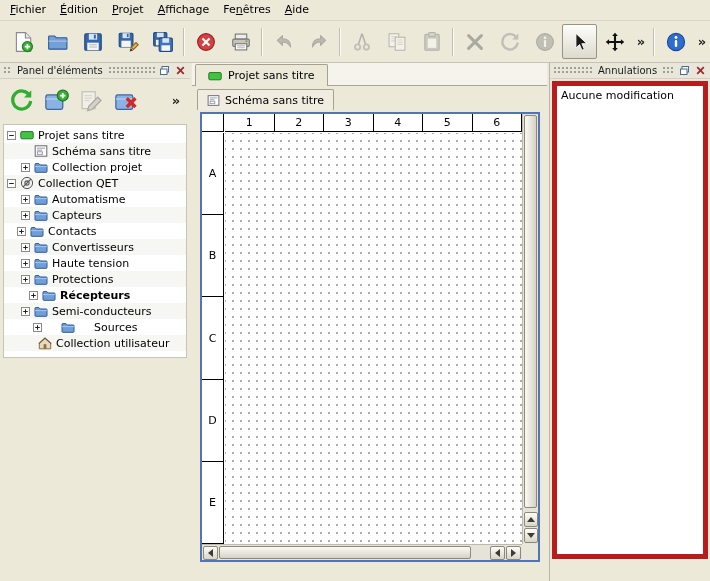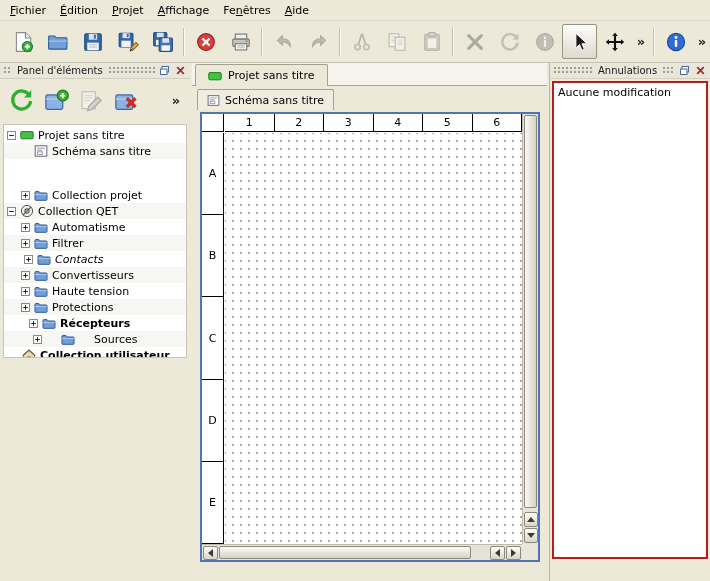--- a/index.html
+++ b/index.html
@@ -1,21 +1,21 @@
 <!DOCTYPE html>
 <html><head>
 <meta charset="utf-8">
 <style>
   * { margin:0; padding:0; box-sizing:border-box; }
   html,body { width:710px; height:581px; }
   body { font-family:"DejaVu Sans","Liberation Sans",sans-serif; font-size:11px; color:#000; background:#ece9d8; }
   .app { position:relative; width:710px; height:581px; background:#ece9d8; overflow:hidden; }
 
   
-  .menubar { display:flex; align-items:center; height:21px; padding:0 3px; background:#ece9d8; border-bottom:1px solid #d9d5c9; }
+  .menubar { display:flex; align-items:flex-start; height:21px; padding:0 3px; background:#ece9d8; border-bottom:1px solid #d9d5c9; }
   .menu-item { padding:3px 7px; white-space:nowrap; }
   .menu-item u { text-decoration:underline; }
 
   
   .toolbar { display:flex; align-items:center; height:42px; padding:0 5px; background:#ece9d8; border-bottom:1px solid #c6c2b4; }
   .tb-btn { width:35px; height:35px; display:flex; align-items:center; justify-content:center; border:1px solid transparent; border-radius:2px; flex:none; }
   .tb-btn.chev { width:18px; }
   .tb-btn.disabled svg { filter:grayscale(1) opacity(.42); }
   .tb-btn.pressed { border:1px solid #989482; background:linear-gradient(#fdfdfb,#ddd9cc); }
   .tb-sep { width:2px; height:28px; margin:0 3px; border-left:1px solid #c2beb0; border-right:1px solid #fbfaf6; flex:none; }
@@ -86,21 +86,21 @@
   .sb-btn.h.l2 { right:17px; }
   .sb-btn.h.r2 { right:1px; }
   .sb-corner { position:absolute; right:0; bottom:0; width:16px; height:16px; background:#e9e6dc; }
   .tri { width:0; height:0; display:block; }
   .tri-up { border-left:4px solid transparent; border-right:4px solid transparent; border-bottom:5px solid #3c3c34; }
   .tri-down { border-left:4px solid transparent; border-right:4px solid transparent; border-top:5px solid #3c3c34; }
   .tri-left { border-top:4px solid transparent; border-bottom:4px solid transparent; border-right:5px solid #3c3c34; }
   .tri-right { border-top:4px solid transparent; border-bottom:4px solid transparent; border-left:5px solid #3c3c34; }
 
   
-  .undo-list { flex:1; margin:2px 2px 22px 2px; background:#fff; border:2px solid #b91c1c; padding:2px 4px; overflow:hidden; }
+  .undo-list { flex:1; margin:2px 2px 22px 2px; background:#fff; border:5px solid #b91c1c; padding:2px 4px; overflow:hidden; }
   .undo-item { height:15px; line-height:15px; white-space:nowrap; }
 </style>
 </head>
 <body>
 
 <div class="app">
   <div class="menubar" id="menubar">
       <span class="menu-item"><u>F</u>ichier</span>
       <span class="menu-item"><u>É</u>dition</span>
       <span class="menu-item"><u>P</u>rojet</span>
@@ -364,21 +364,21 @@
             <span class="expander"></span>
             <span class="tree-ic">
               <svg width="14" height="14" viewBox="0 0 14 14" xmlns="http://www.w3.org/2000/svg">
                 <rect x="1.2" y="1.8" width="11.6" height="10.4" fill="#fff" stroke="#666677"></rect>
                 <path d="M3 4.2h8M3 6.2h5" stroke="#9999aa"></path>
                 <rect x="3.4" y="7.8" width="5" height="2.6" fill="none" stroke="#9999aa"></rect>
               </svg>
             </span>
             <span class="tree-label">Schéma sans titre</span>
           </div>
-          <div class="tree-row" style="padding-left: 17px; margin-top: 28px;">
+          <div class="tree-row" style="padding-left: 17px;">
             <span class="expander">
               <svg width="9" height="9" viewBox="0 0 9 9">
                 <rect x="0.5" y="0.5" width="8" height="8" fill="#fff" stroke="#8a8a8a"></rect>
                 <path d="M2.2 4.5h4.6" stroke="#222"></path>
                 <path d="M4.5 2.2v4.6" stroke="#222"></path>
               </svg>
             </span>
             <span class="tree-ic">
               <svg width="14" height="14" viewBox="0 0 14 14" xmlns="http://www.w3.org/2000/svg">
                 <path d="M1 11.6V4.3c0-.4.3-.7.7-.7h3.2l1.4 1.4h6c.4 0 .7.3.7.7v5.9c0 .4-.3.7-.7.7H1.7c-.4 0-.7-.3-.7-.7z" fill="#6f9eda" stroke="#2d5a93"></path>
@@ -426,23 +426,23 @@
                 <path d="M2.2 4.5h4.6" stroke="#222"></path>
                 <path d="M4.5 2.2v4.6" stroke="#222"></path>
               </svg>
             </span>
             <span class="tree-ic">
               <svg width="14" height="14" viewBox="0 0 14 14" xmlns="http://www.w3.org/2000/svg">
                 <path d="M1 11.6V4.3c0-.4.3-.7.7-.7h3.2l1.4 1.4h6c.4 0 .7.3.7.7v5.9c0 .4-.3.7-.7.7H1.7c-.4 0-.7-.3-.7-.7z" fill="#6f9eda" stroke="#2d5a93"></path>
                 <path d="M1 6.6h12" stroke="#a8c6ea"></path>
               </svg>
             </span>
-            <span class="tree-label">Filtrer</span>
-          </div>
-          <div class="tree-row" style="padding-left: 20px; font-style: italic;">
+            <span class="tree-label">Capteurs</span>
+          </div>
+          <div class="tree-row" style="padding-left: 13px;">
             <span class="expander">
               <svg width="9" height="9" viewBox="0 0 9 9">
                 <rect x="0.5" y="0.5" width="8" height="8" fill="#fff" stroke="#8a8a8a"></rect>
                 <path d="M2.2 4.5h4.6" stroke="#222"></path>
                 <path d="M4.5 2.2v4.6" stroke="#222"></path>
               </svg>
             </span>
             <span class="tree-ic">
               <svg width="14" height="14" viewBox="0 0 14 14" xmlns="http://www.w3.org/2000/svg">
                 <path d="M1 11.6V4.3c0-.4.3-.7.7-.7h3.2l1.4 1.4h6c.4 0 .7.3.7.7v5.9c0 .4-.3.7-.7.7H1.7c-.4 0-.7-.3-.7-.7z" fill="#6f9eda" stroke="#2d5a93"></path>
@@ -508,37 +508,53 @@
               </svg>
             </span>
             <span class="tree-ic">
               <svg width="14" height="14" viewBox="0 0 14 14" xmlns="http://www.w3.org/2000/svg">
                 <path d="M1 11.6V4.3c0-.4.3-.7.7-.7h3.2l1.4 1.4h6c.4 0 .7.3.7.7v5.9c0 .4-.3.7-.7.7H1.7c-.4 0-.7-.3-.7-.7z" fill="#6f9eda" stroke="#2d5a93"></path>
                 <path d="M1 6.6h12" stroke="#a8c6ea"></path>
               </svg>
             </span>
             <span class="tree-label">Récepteurs</span>
           </div>
+          <div class="tree-row" style="padding-left: 17px;">
+            <span class="expander">
+              <svg width="9" height="9" viewBox="0 0 9 9">
+                <rect x="0.5" y="0.5" width="8" height="8" fill="#fff" stroke="#8a8a8a"></rect>
+                <path d="M2.2 4.5h4.6" stroke="#222"></path>
+                <path d="M4.5 2.2v4.6" stroke="#222"></path>
+              </svg>
+            </span>
+            <span class="tree-ic">
+              <svg width="14" height="14" viewBox="0 0 14 14" xmlns="http://www.w3.org/2000/svg">
+                <path d="M1 11.6V4.3c0-.4.3-.7.7-.7h3.2l1.4 1.4h6c.4 0 .7.3.7.7v5.9c0 .4-.3.7-.7.7H1.7c-.4 0-.7-.3-.7-.7z" fill="#6f9eda" stroke="#2d5a93"></path>
+                <path d="M1 6.6h12" stroke="#a8c6ea"></path>
+              </svg>
+            </span>
+            <span class="tree-label">Semi-conducteurs</span>
+          </div>
           <div class="tree-row" style="padding-left: 29px; gap: 19px;">
             <span class="expander">
               <svg width="9" height="9" viewBox="0 0 9 9">
                 <rect x="0.5" y="0.5" width="8" height="8" fill="#fff" stroke="#8a8a8a"></rect>
                 <path d="M2.2 4.5h4.6" stroke="#222"></path>
                 <path d="M4.5 2.2v4.6" stroke="#222"></path>
               </svg>
             </span>
             <span class="tree-ic">
               <svg width="14" height="14" viewBox="0 0 14 14" xmlns="http://www.w3.org/2000/svg">
                 <path d="M1 11.6V4.3c0-.4.3-.7.7-.7h3.2l1.4 1.4h6c.4 0 .7.3.7.7v5.9c0 .4-.3.7-.7.7H1.7c-.4 0-.7-.3-.7-.7z" fill="#6f9eda" stroke="#2d5a93"></path>
                 <path d="M1 6.6h12" stroke="#a8c6ea"></path>
               </svg>
             </span>
             <span class="tree-label">Sources</span>
           </div>
-          <div class="tree-row" style="padding-left: 5px; font-weight: bold;">
+          <div class="tree-row" style="padding-left: 21px;">
             <span class="expander"></span>
             <span class="tree-ic">
               <svg width="14" height="14" viewBox="0 0 14 14" xmlns="http://www.w3.org/2000/svg">
                 <path d="M1.3 7.4L7 2.2l5.7 5.2V12.8H1.3z" fill="#ead9b8" stroke="#8a7048"></path>
                 <rect x="5.6" y="8.2" width="2.8" height="4.6" fill="#8a7048"></rect>
                 <path d="M0.8 7.6L7 2l6.2 5.6" fill="none" stroke="#6a5638" stroke-width="1.2"></path>
               </svg>
             </span>
             <span class="tree-label">Collection utilisateur</span>
           </div>

